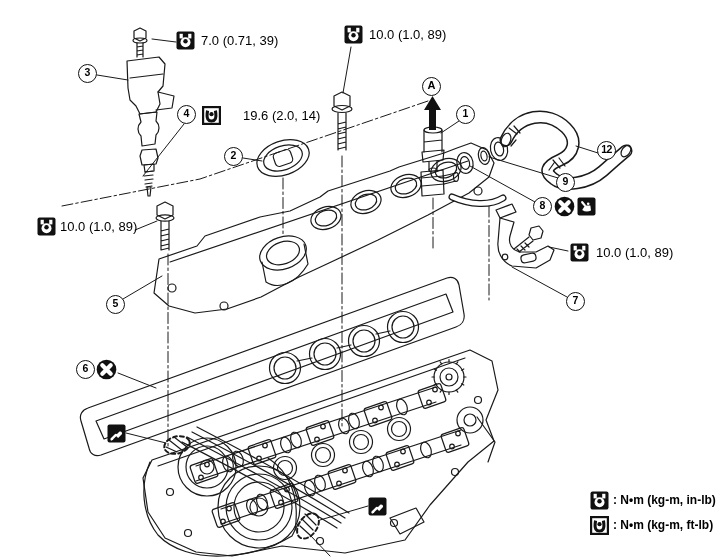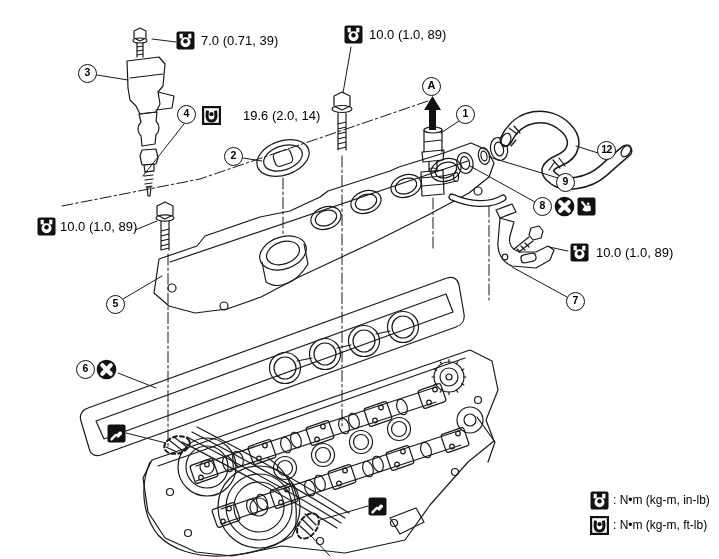--- a/index.html
+++ b/index.html
@@ -2,21 +2,21 @@
 <html><head>
 <meta charset="utf-8">
 <title>SEC. 111•130•220</title>
 <style>
   html,body{margin:0;padding:0;background:#fff;}
   .stage{position:relative;width:719px;height:559px;background:#fff;overflow:hidden;
          font-family:"Liberation Sans",sans-serif;color:#000;}
   svg{position:absolute;left:0;top:0;}
   .hdr{position:absolute;left:11px;top:8px;font-size:18px;font-weight:700;letter-spacing:.2px;white-space:nowrap;}
   .lbl{position:absolute;font-size:13px;white-space:nowrap;line-height:15px;}
-  .legend-lbl{position:absolute;font-size:12px;font-weight:400;white-space:nowrap;line-height:14px;text-align:right;}
+  .legend-lbl{position:absolute;font-size:12px;font-weight:700;white-space:nowrap;line-height:14px;text-align:right;}
   .callout{position:absolute;width:19px;height:19px;border:1.7px solid #111;border-radius:50%;
            background:#fff;box-sizing:border-box;text-align:center;font-size:10.5px;font-weight:600;
            line-height:15.5px;z-index:5;}
   .callout.letter{font-weight:700;font-size:11px;}
 </style>
 </head>
 <body>
 
 <div class="stage">
 

